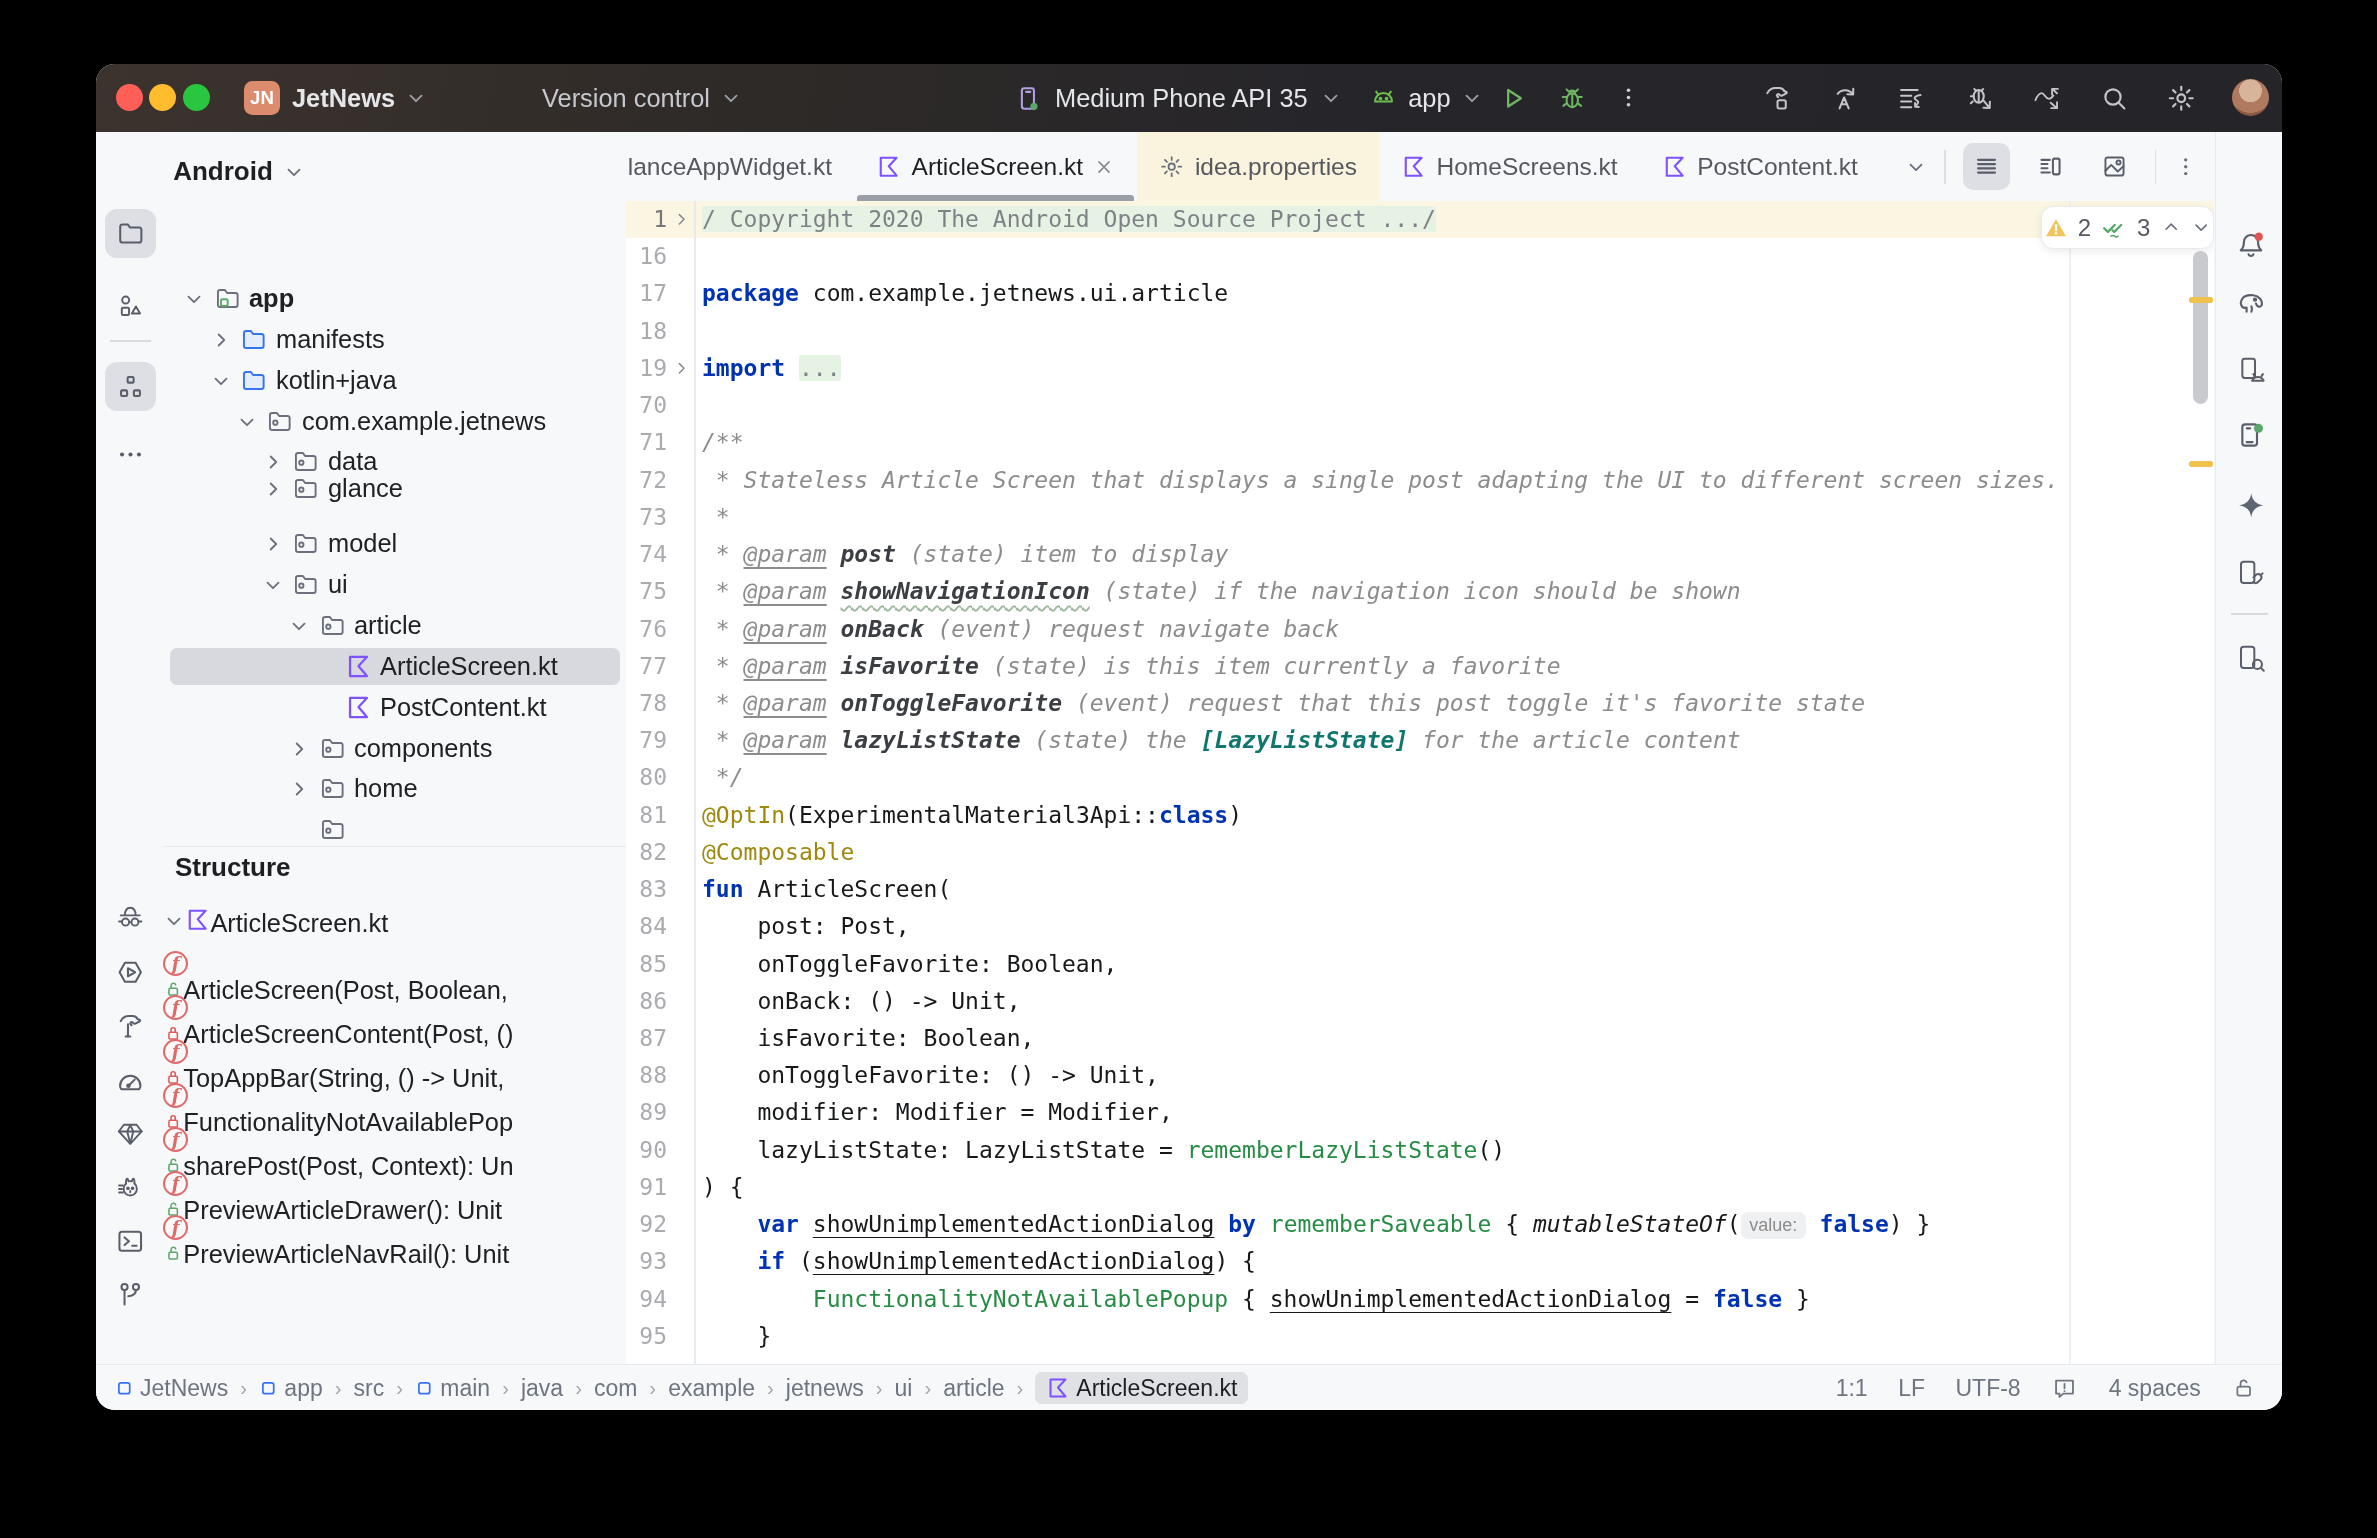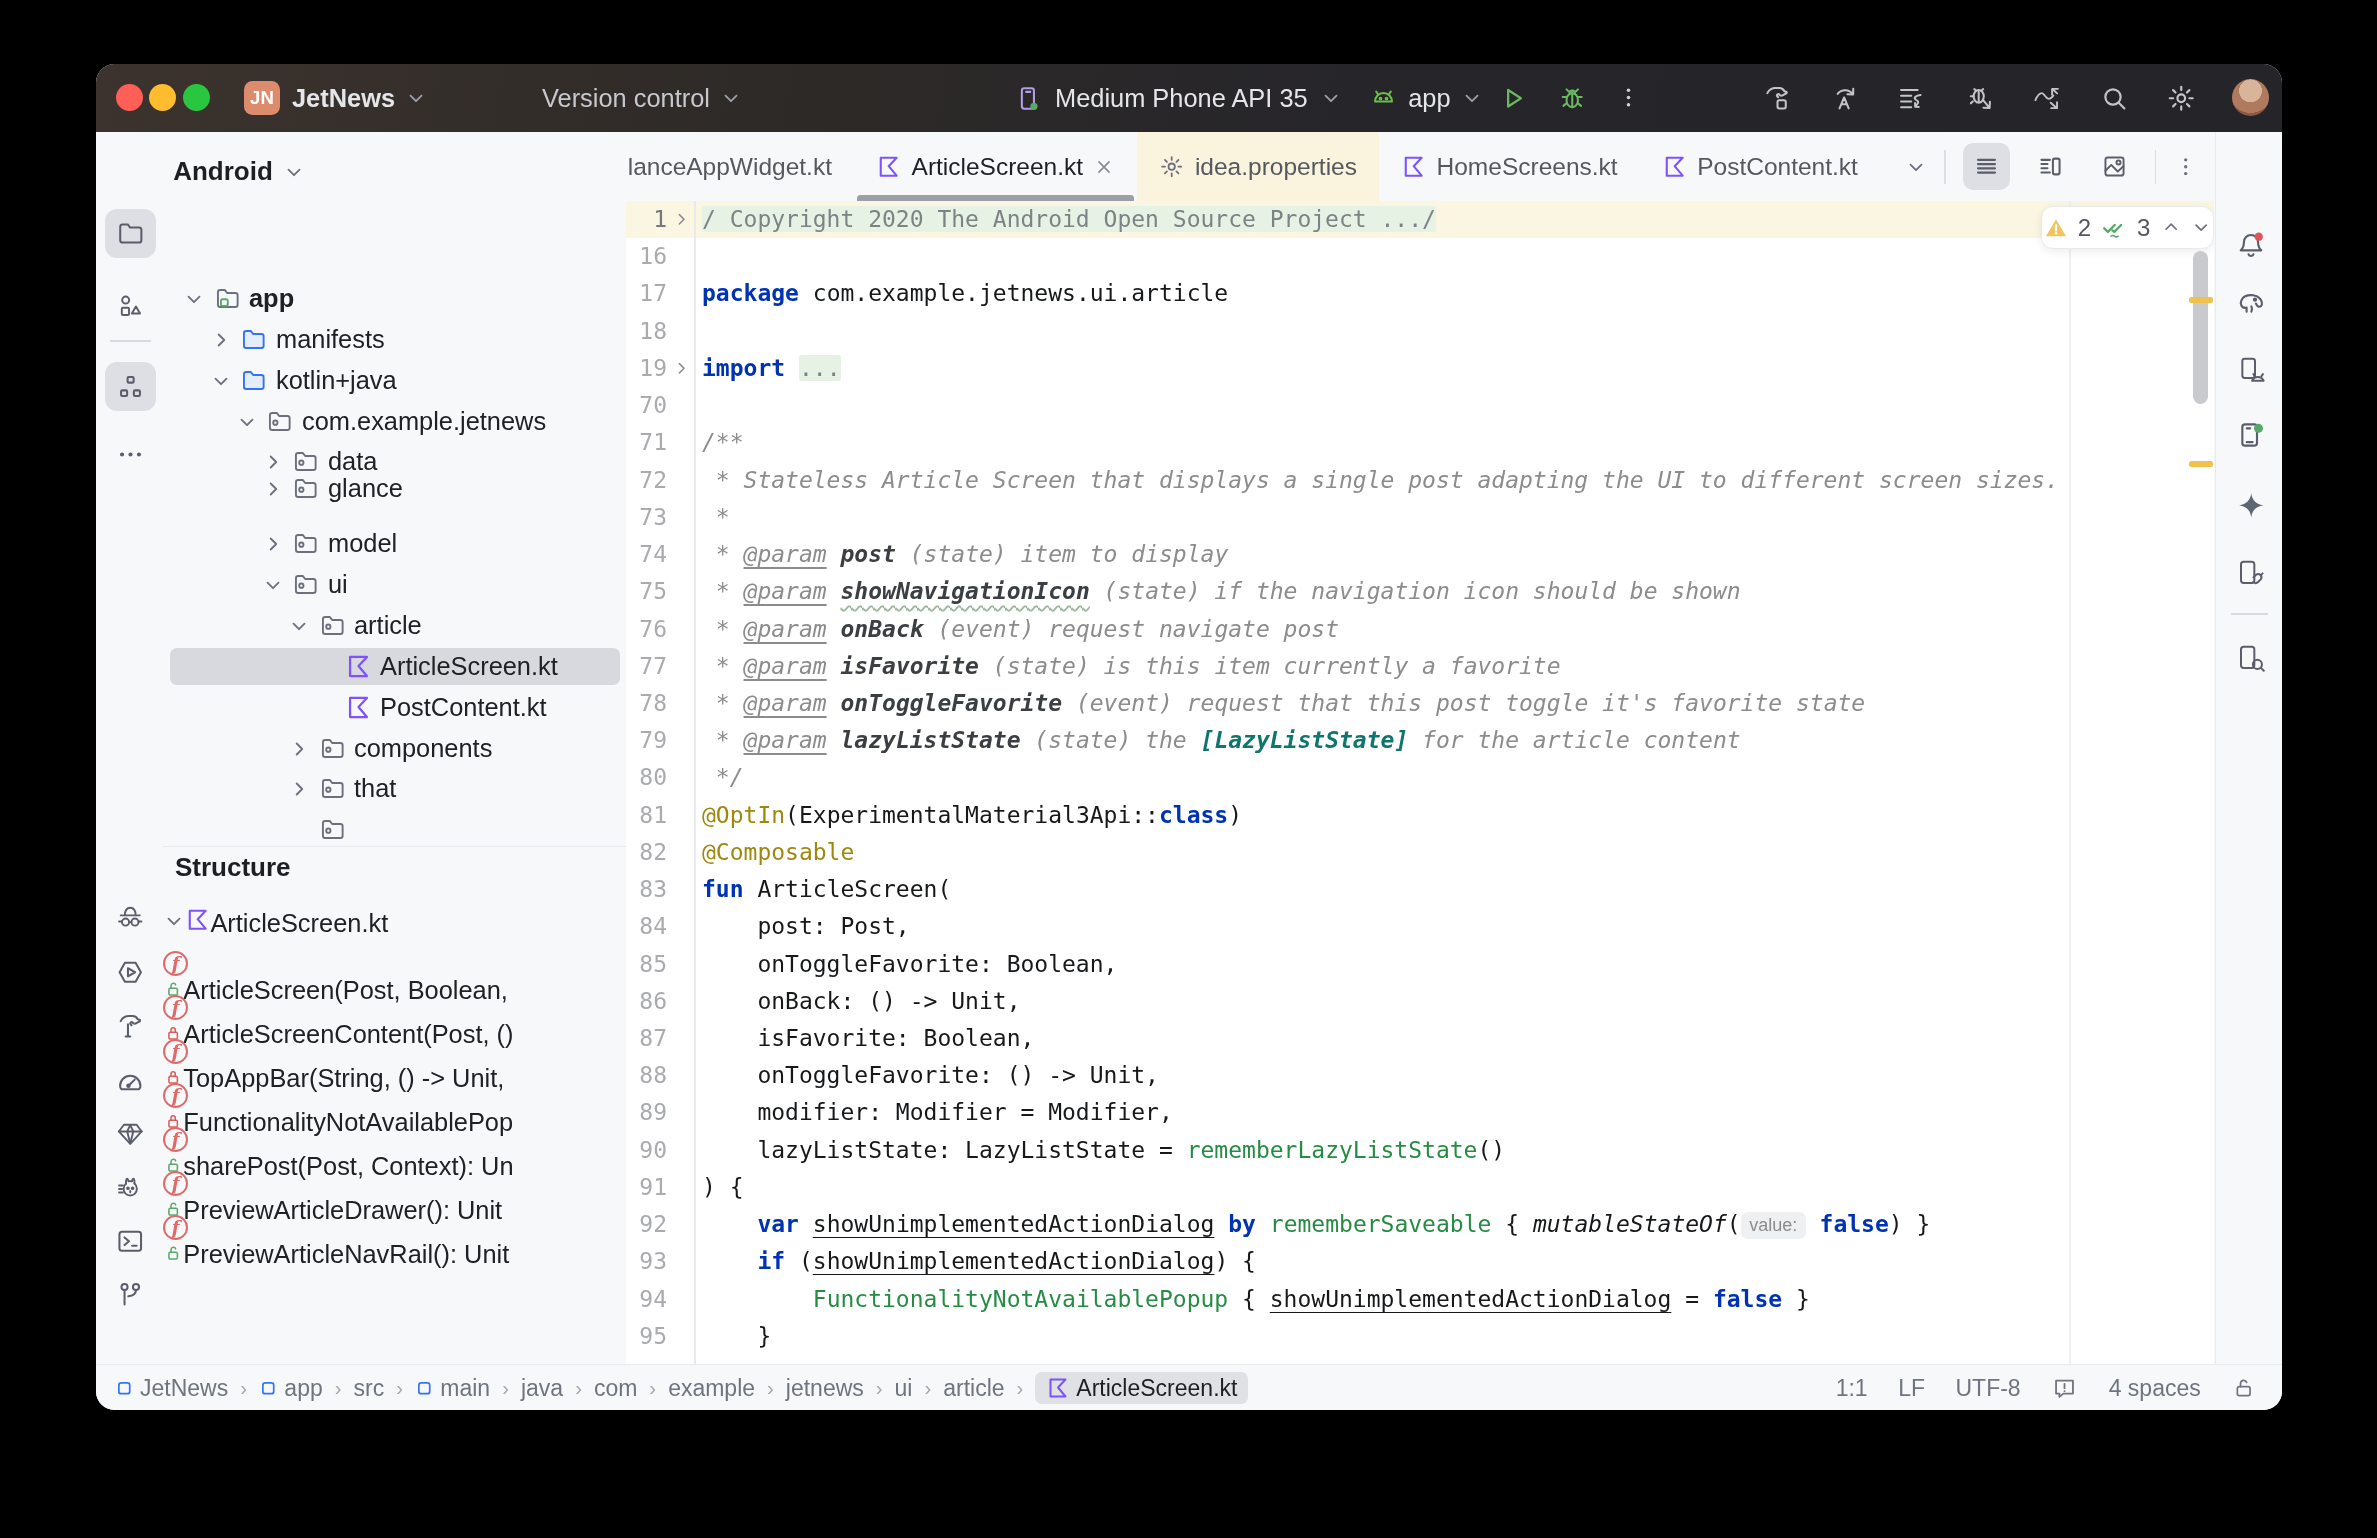--- a/index.html
+++ b/index.html
@@ -558,21 +558,21 @@
             </span>
             <span class="cell" style="left:156px;width:29px">
               <span class="ic" style="width:27px;height:27px;color:#6C707E">
                 <svg viewBox="0 0 24 24" fill="none" stroke="currentColor" stroke-width="1.7" stroke-linecap="round" stroke-linejoin="round">
                   <path d="M3.5 6.5c0-1.1.9-2 2-2h4.2l2 2.6h7.3c1.1 0 2 .9 2 2v8.4c0 1.1-.9 2-2 2H5.5c-1.1 0-2-.9-2-2z"></path>
                   <circle cx="8.3" cy="13" r="1.9"></circle>
                 </svg>
               </span>
             </span>
             <span class="cell" style="left:191px">
-              <span class="tlabel">that</span>
+              <span class="tlabel">home</span>
             </span>
           </div>
           <div class="trow" style="top: 542px;">
             <span class="cell" style="left:156px;width:29px">
               <span class="ic" style="width:27px;height:27px;color:#6C707E">
                 <svg viewBox="0 0 24 24" fill="none" stroke="currentColor" stroke-width="1.7" stroke-linecap="round" stroke-linejoin="round">
                   <path d="M3.5 6.5c0-1.1.9-2 2-2h4.2l2 2.6h7.3c1.1 0 2 .9 2 2v8.4c0 1.1-.9 2-2 2H5.5c-1.1 0-2-.9-2-2z"></path>
                   <circle cx="8.3" cy="13" r="1.9"></circle>
                 </svg>
               </span>
@@ -784,21 +784,21 @@
             <div class="cline" style="top: 335px;">
               <span class="lnum">74</span>
               <pre class="codetext"><span class="cm"> * </span><span class="tag">@param</span><span class="cm"> </span><span class="prm">post</span><span class="cm"> (state) item to display</span></pre>
             </div>
             <div class="cline" style="top: 372px;">
               <span class="lnum">75</span>
               <pre class="codetext"><span class="cm"> * </span><span class="tag">@param</span><span class="cm"> </span><span class="prmw">showNavigationIcon</span><span class="cm"> (state) if the navigation icon should be shown</span></pre>
             </div>
             <div class="cline" style="top: 410px;">
               <span class="lnum">76</span>
-              <pre class="codetext"><span class="cm"> * </span><span class="tag">@param</span><span class="cm"> </span><span class="prm">onBack</span><span class="cm"> (event) request navigate post</span></pre>
+              <pre class="codetext"><span class="cm"> * </span><span class="tag">@param</span><span class="cm"> </span><span class="prm">onBack</span><span class="cm"> (event) request navigate back</span></pre>
             </div>
             <div class="cline" style="top: 447px;">
               <span class="lnum">77</span>
               <pre class="codetext"><span class="cm"> * </span><span class="tag">@param</span><span class="cm"> </span><span class="prm">isFavorite</span><span class="cm"> (state) is this item currently a favorite</span></pre>
             </div>
             <div class="cline" style="top: 484px;">
               <span class="lnum">78</span>
               <pre class="codetext"><span class="cm"> * </span><span class="tag">@param</span><span class="cm"> </span><span class="prm">onToggleFavorite</span><span class="cm"> (event) request that this post toggle it's favorite state</span></pre>
             </div>
             <div class="cline" style="top: 521px;">

